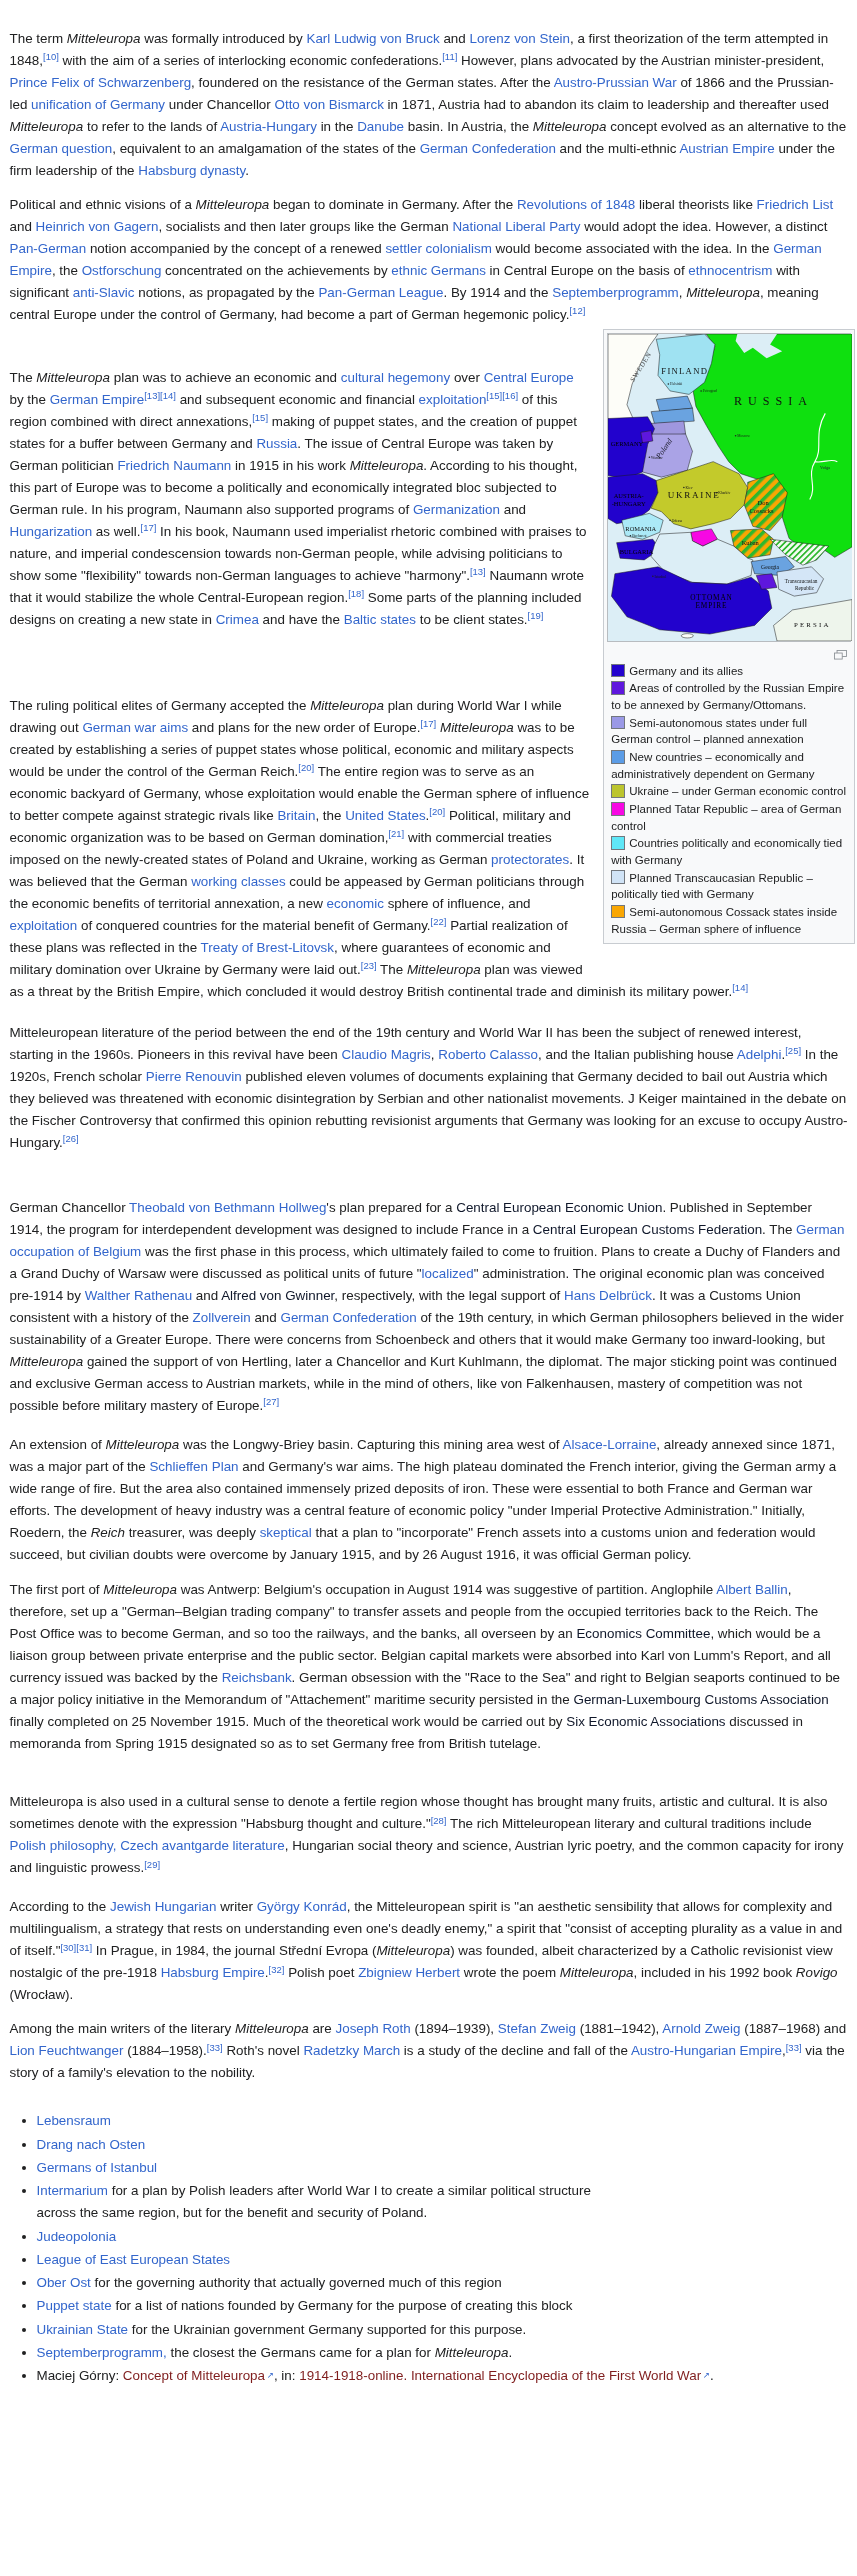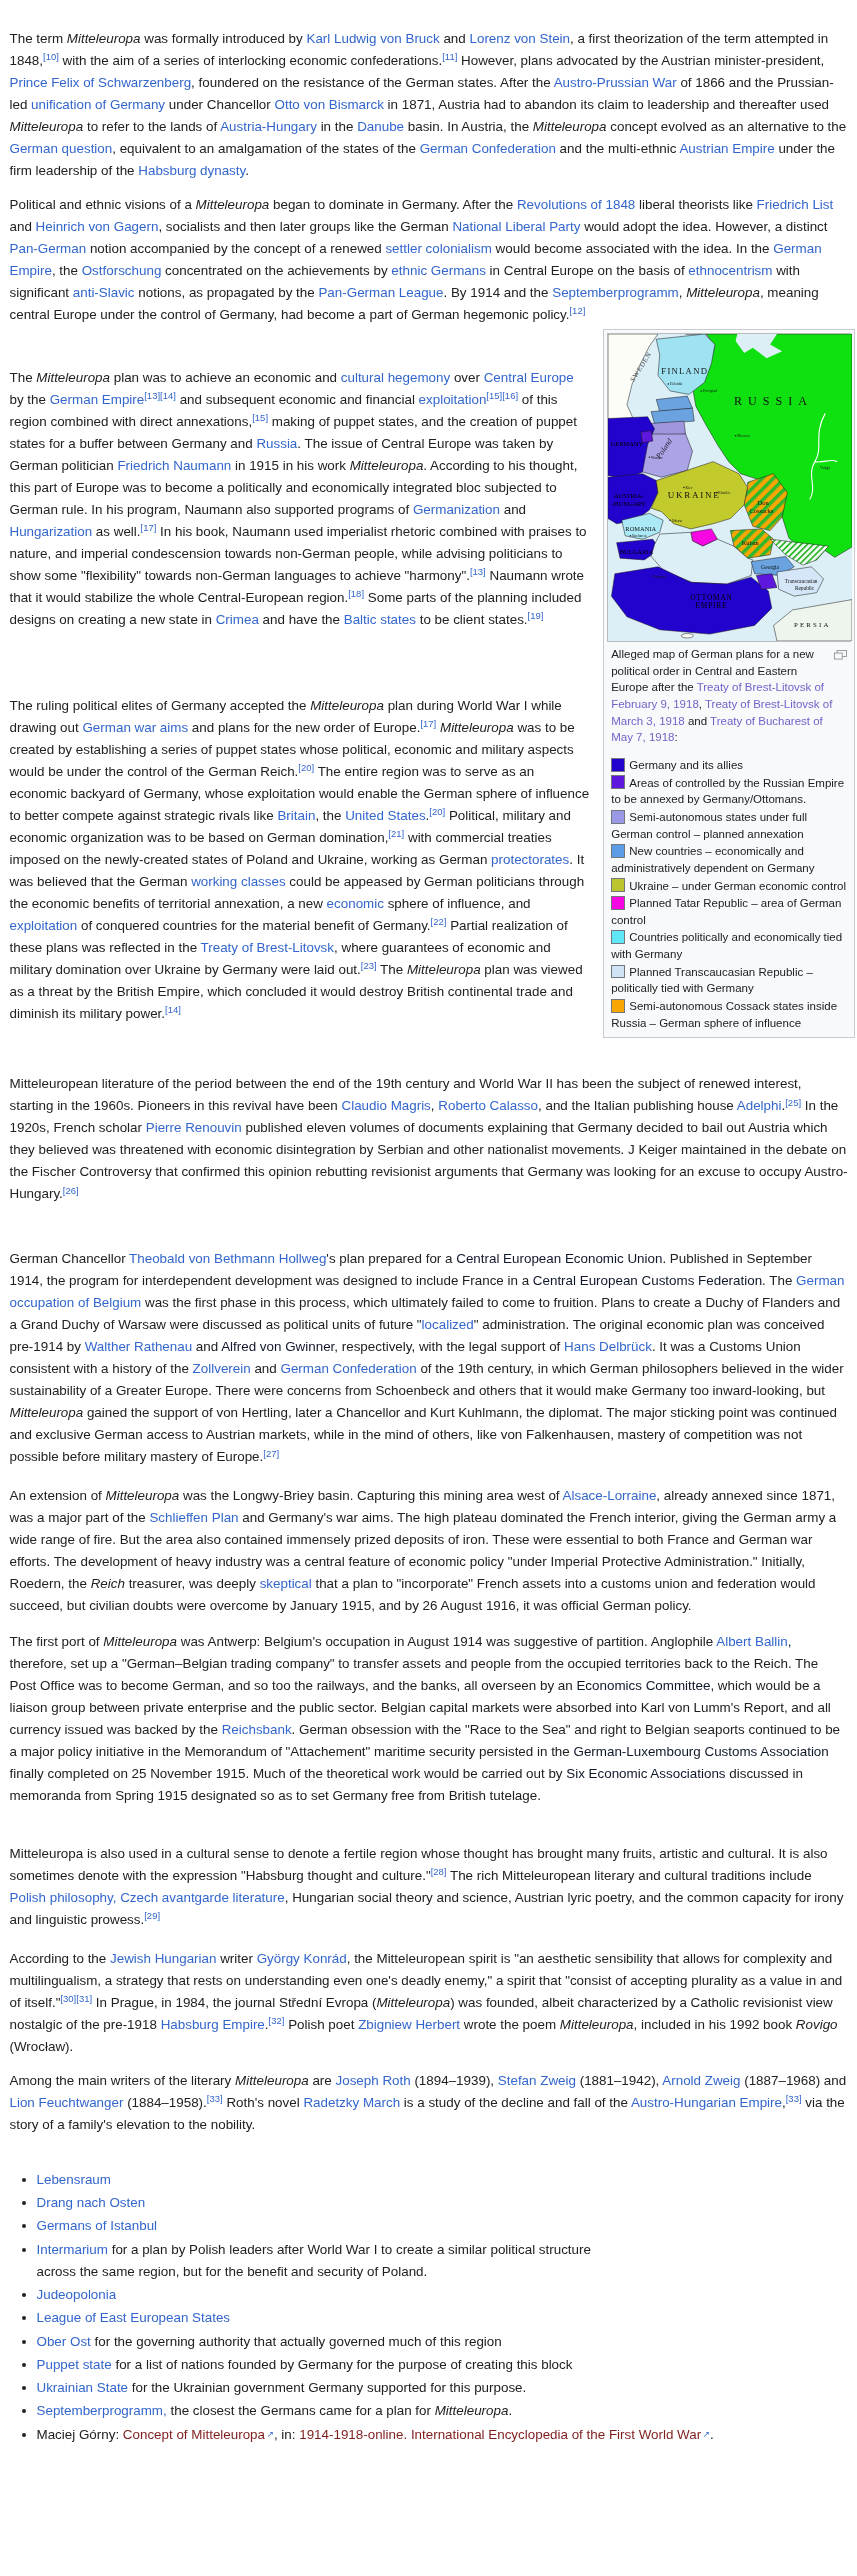--- a/index.html
+++ b/index.html
@@ -15,25 +15,25 @@
   .extico::after{content:"\2197";}
   sup.ref{font-size:9.5px;line-height:0;vertical-align:baseline;position:relative;top:-0.45em;}
   sup.ref a{color:#3366cc;}
   .clear{clear:both;height:0;}
   
   .infobox{float:right;clear:right;width:244px;margin:3.4px -6px 15.5px 13.8px;border:0.9px solid #c8ccd1;background:#f8f9fa;padding:2.6px;}
   .mapframe{border:0.9px solid #b8bcc0;background:#dceef6;font-family:"Liberation Serif","DejaVu Serif",serif;}
   .mapframe svg{display:block;}
   .thumbcaption{font-size:11.5px;line-height:16.7px;padding:4.3px 4.3px 3.4px;color:#202122;}
   .magnify{float:right;margin:1.7px 0 0 3.4px;}
-  .legend{margin-top:11px;}
+  .legend{margin-top:17px;}
   .legend-item{margin-top:0.9px;}
   .swatch{display:inline-block;width:13.8px;height:13.8px;border:0.9px solid #72777d;vertical-align:-2.6px;margin-right:4.3px;box-sizing:border-box;}
   
-  ul.seealso{list-style:disc;margin:33px 0 0 0;padding-left:27px;}
+  ul.seealso{list-style:disc;margin:26px 0 0 0;padding-left:27px;}
   ul.seealso li{margin-top:1.3px;}
   
   .map-label{fill:#111;}
   .city{font-size:4.2px;fill:#1a1a1a;}
   .citydot{fill:#222;}
 </style>
 </head>
 <body>
 
 <div class="content">
@@ -127,21 +127,20 @@
         </g>
       </svg>
     </div>
     <div class="thumbcaption">
       <div class="magnify">
         <svg width="13" height="9.5" viewBox="0 0 15 11">
           <rect x="3.5" y="0.5" width="11" height="7" fill="#f8f9fa" stroke="#8a8f94"></rect>
           <rect x="0.5" y="3.5" width="9" height="7" fill="#f8f9fa" stroke="#8a8f94"></rect>
         </svg>
       </div>
-      <span>Alleged map of German plans for a new political order in Central and Eastern Europe after the <a class="av">Treaty of Brest-Litovsk of February 9, 1918</a>, <a class="av">Treaty of Brest-Litovsk of March 3, 1918</a> and <a class="av">Treaty of Bucharest of May 7, 1918</a>:</span>
       <div class="legend">
           <div class="legend-item"><span class="swatch" style="background: rgb(34, 2, 205);"></span>Germany and its allies</div>
           <div class="legend-item"><span class="swatch" style="background: rgb(94, 23, 221);"></span>Areas of controlled by the Russian Empire to be annexed by Germany/Ottomans.</div>
           <div class="legend-item"><span class="swatch" style="background: rgb(154, 153, 230);"></span>Semi-autonomous states under full German control – planned annexation</div>
           <div class="legend-item"><span class="swatch" style="background: rgb(91, 156, 230);"></span>New countries – economically and administratively dependent on Germany</div>
           <div class="legend-item"><span class="swatch" style="background: rgb(188, 197, 46);"></span>Ukraine – under German economic control</div>
           <div class="legend-item"><span class="swatch" style="background: rgb(247, 8, 227);"></span>Planned Tatar Republic – area of German control</div>
           <div class="legend-item"><span class="swatch" style="background: rgb(95, 231, 247);"></span>Countries politically and economically tied with Germany</div>
           <div class="legend-item"><span class="swatch" style="background: rgb(208, 227, 246);"></span>Planned Transcaucasian Republic – politically tied with Germany</div>
           <div class="legend-item"><span class="swatch" style="background: rgb(249, 166, 2);"></span>Semi-autonomous Cossack states inside Russia – German sphere of influence</div>

